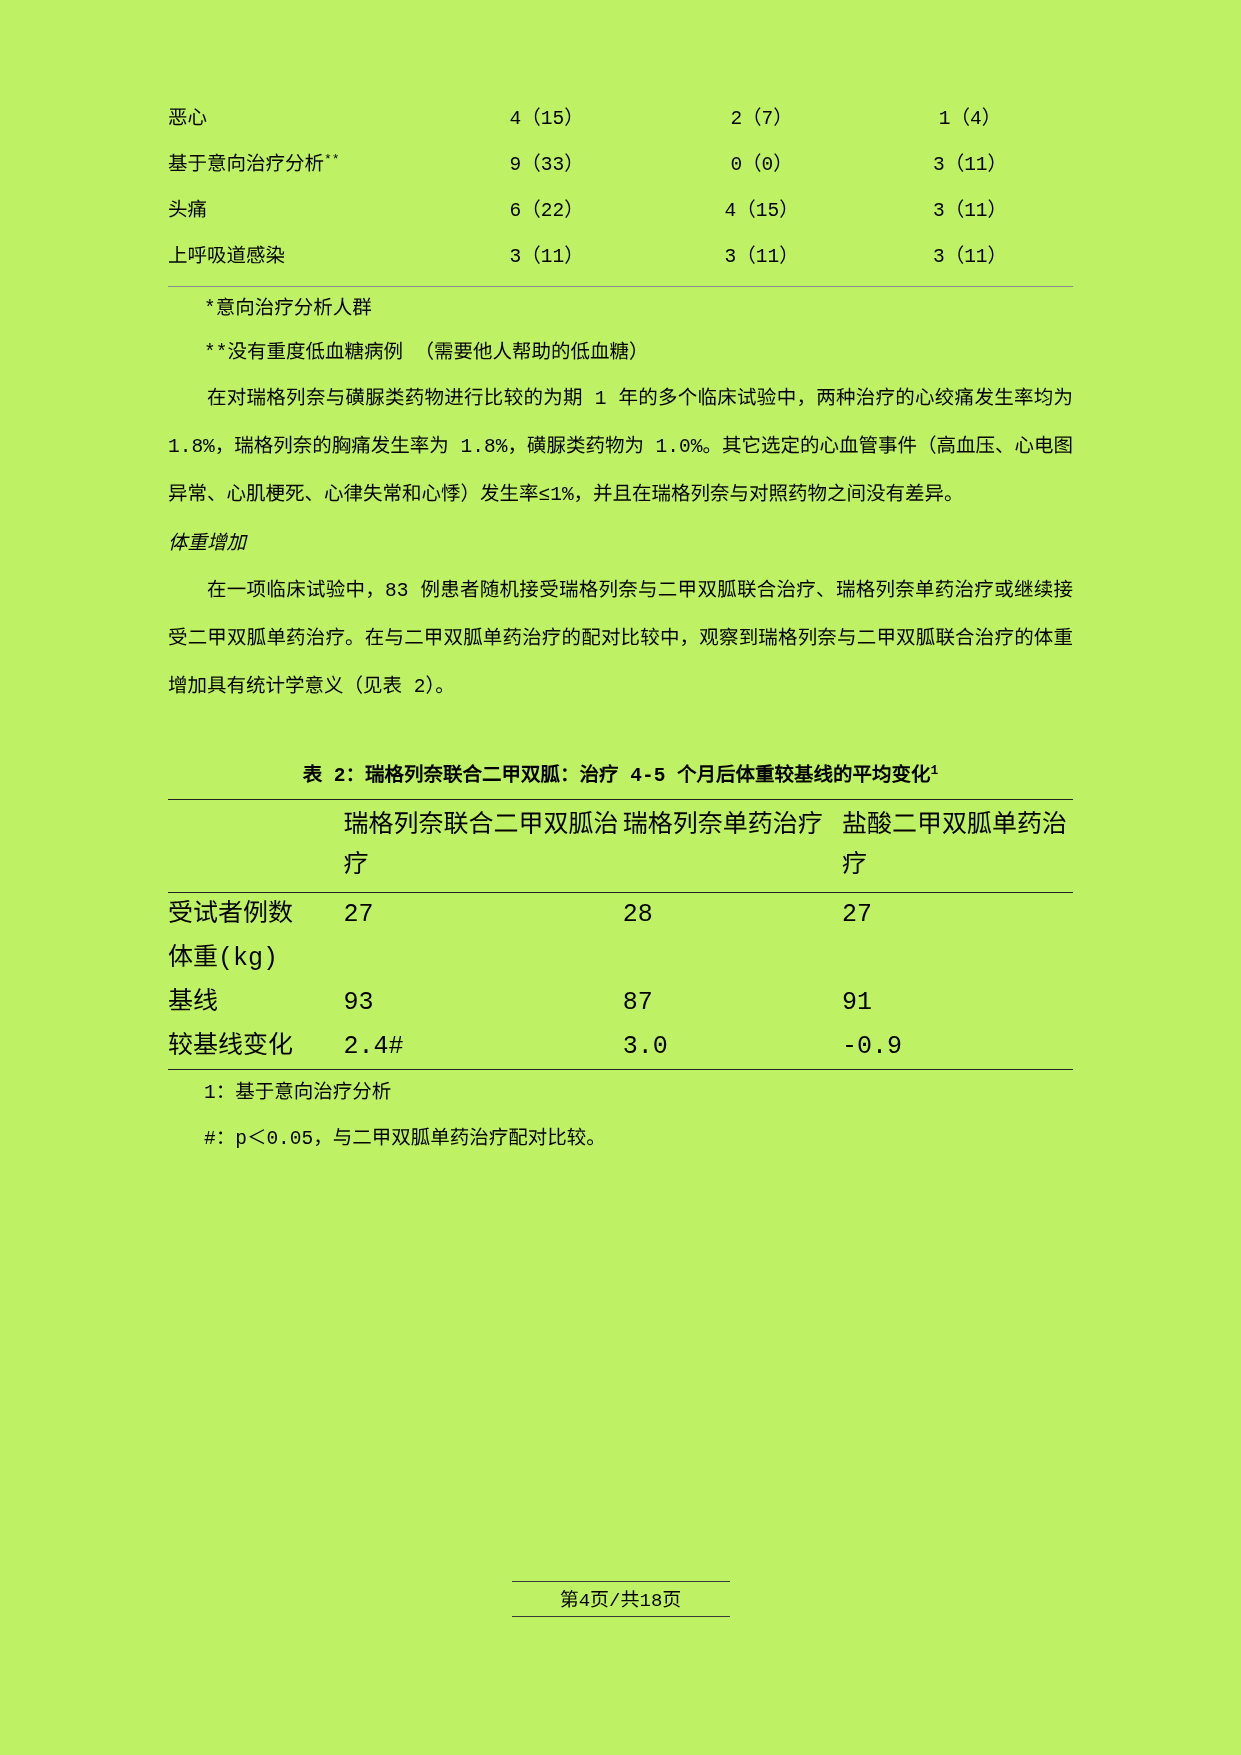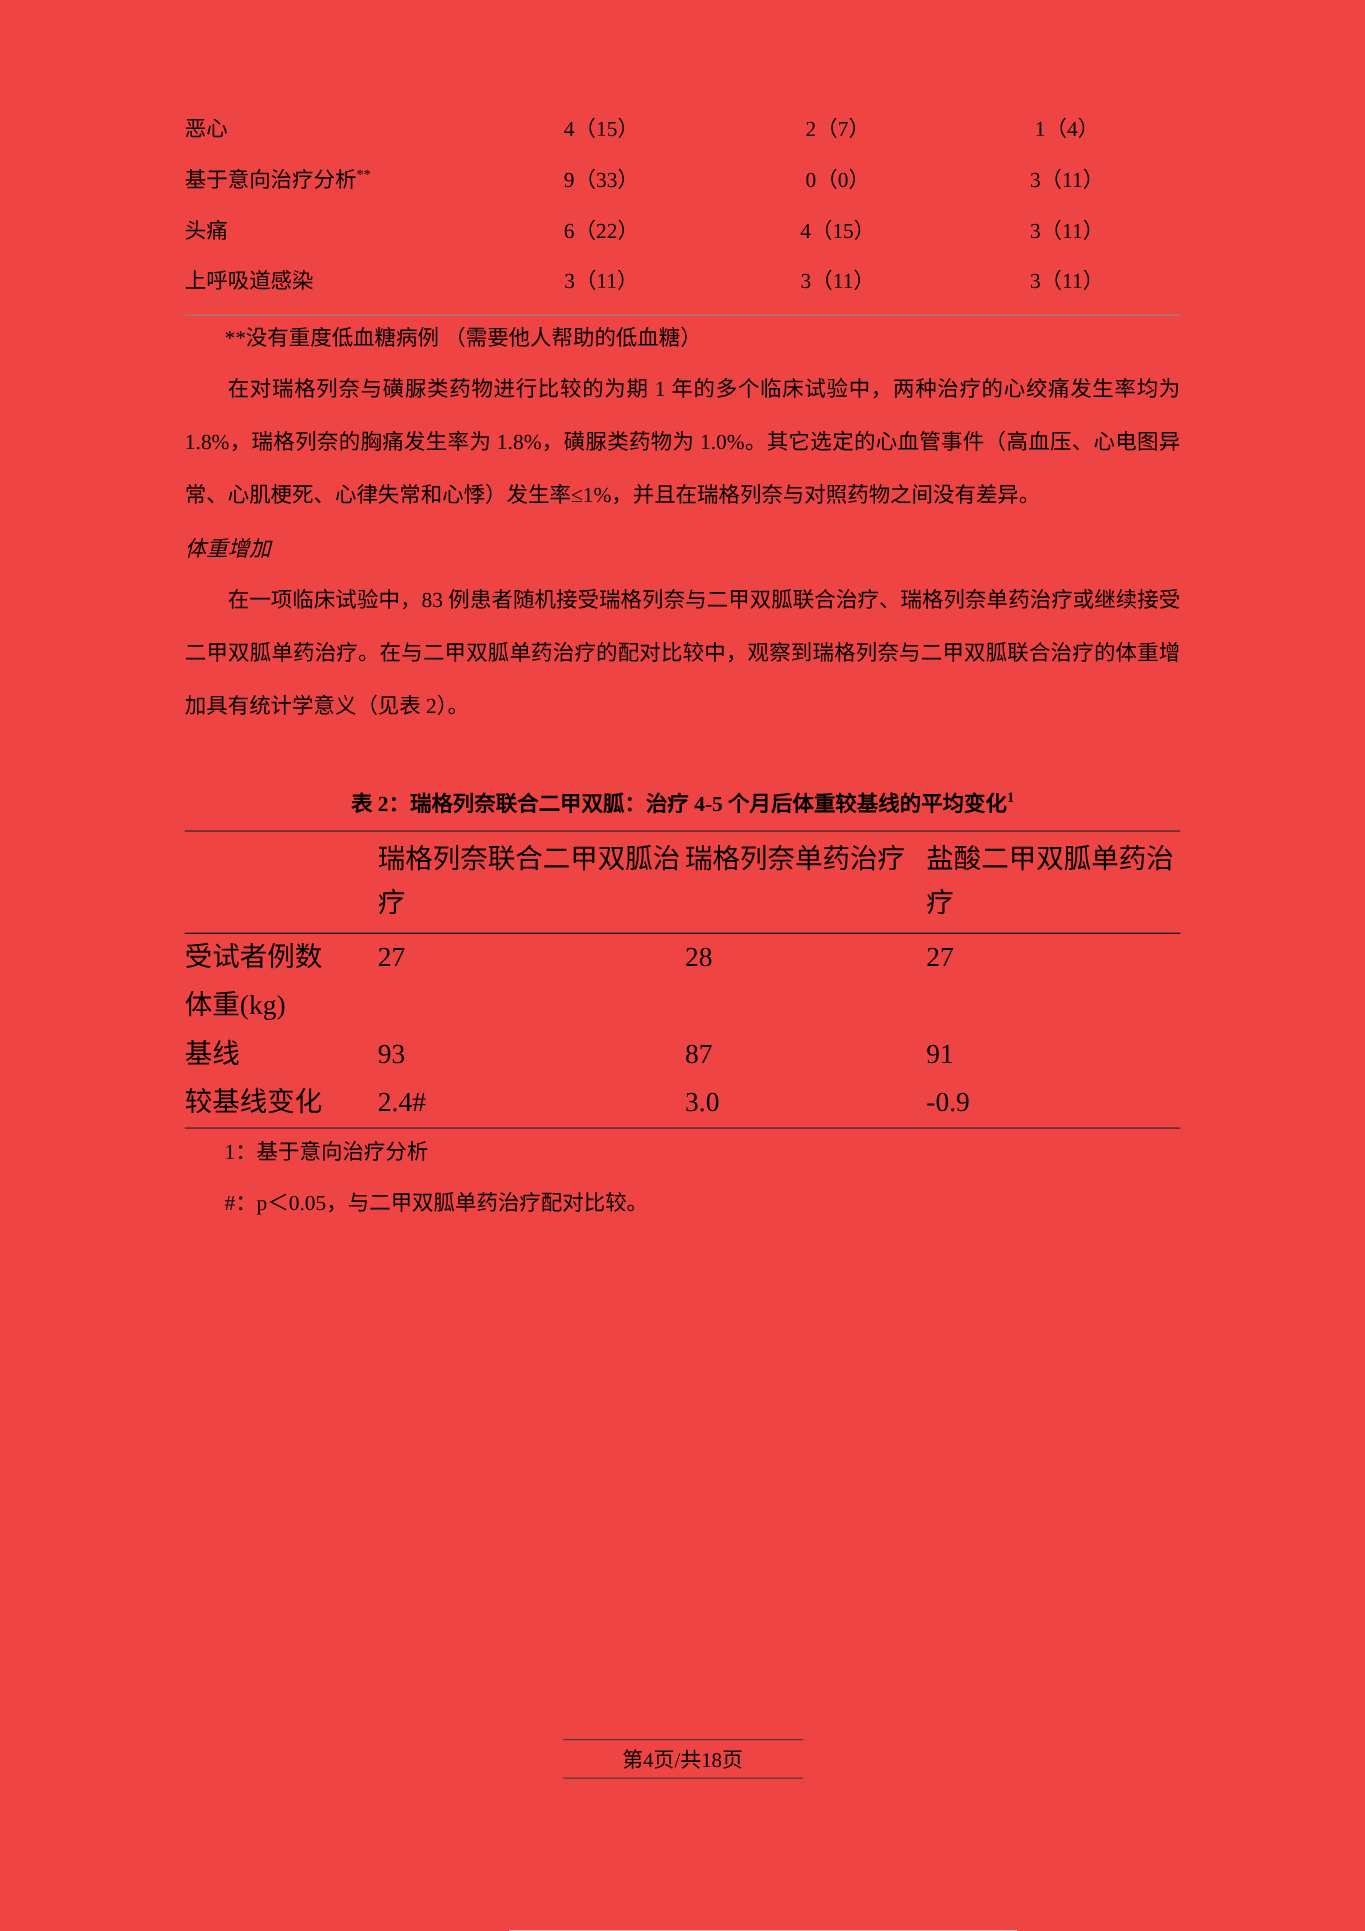--- a/index.html
+++ b/index.html
@@ -10,23 +10,24 @@
   }
   body {
     font-family: "Liberation Serif", "DejaVu Serif", serif;
     color: #000000;
   }
   .page {
     position: relative;
     width: 1241px;
     height: 1755px;
     margin: 0 auto;
-    background: #ef4444;
+    background: #bef264;
     box-sizing: border-box;
     overflow: hidden;
+    font-family: Liberation Mono, monospace;
   }
   .content {
     position: absolute;
     left: 168px;
     top: 96px;
     width: 905px;
   }
 
   
   table.adv-table {
@@ -192,20 +193,21 @@
         <tr>
           <td class="col-term"><span>上呼吸道感染</span><sup class="star"></sup></td>
           <td class="col-num c1">3（11）</td>
           <td class="col-num c2">3（11）</td>
           <td class="col-num c3">3（11）</td>
         </tr>
       </tbody>
     </table>
     <hr class="rule">
 
+    <div class="footnote">*意向治疗分析人群</div>
     <div class="footnote">**没有重度低血糖病例 （需要他人帮助的低血糖）</div>
 
     <p class="para">在对瑞格列奈与磺脲类药物进行比较的为期 1 年的多个临床试验中，两种治疗的心绞痛发生率均为 1.8%，瑞格列奈的胸痛发生率为 1.8%，磺脲类药物为 1.0%。其它选定的心血管事件（高血压、心电图异常、心肌梗死、心律失常和心悸）发生率≤1%，并且在瑞格列奈与对照药物之间没有差异。</p>
 
     <div class="sec-italic">体重增加</div>
     <p class="para">在一项临床试验中，83 例患者随机接受瑞格列奈与二甲双胍联合治疗、瑞格列奈单药治疗或继续接受二甲双胍单药治疗。在与二甲双胍单药治疗的配对比较中，观察到瑞格列奈与二甲双胍联合治疗的体重增加具有统计学意义（见表 2）。</p>
 
     <div class="t2-wrap">
       <div class="t2-caption"><span>表 2：瑞格列奈联合二甲双胍：治疗 4-5 个月后体重较基线的平均变化</span><sup>1</sup></div>
 

